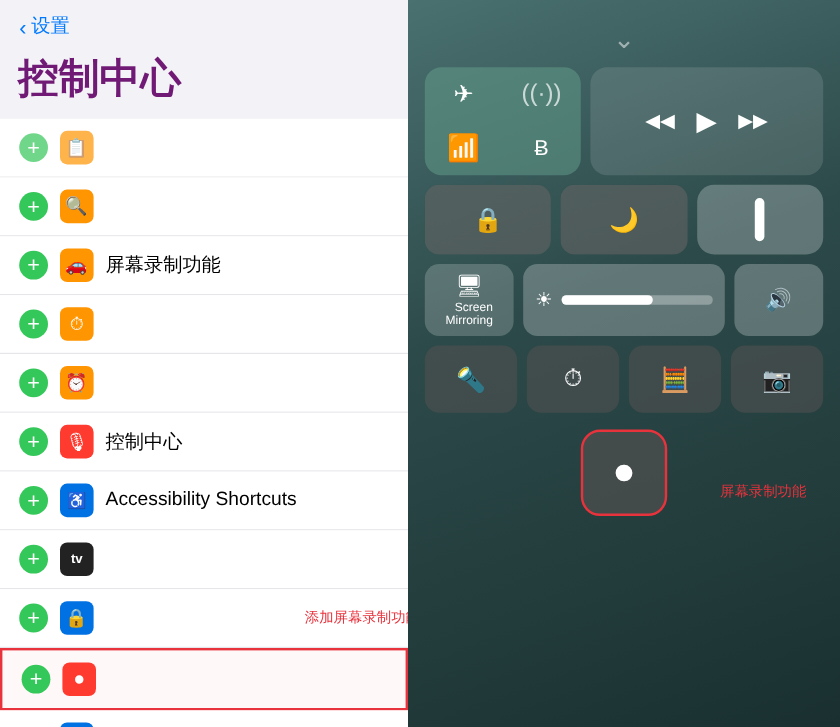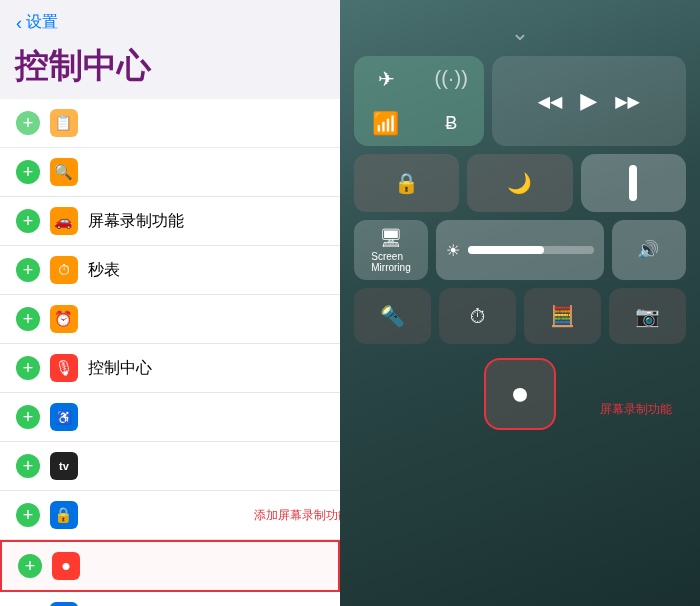--- a/index.html
+++ b/index.html
@@ -317,21 +317,20 @@
         <span>🚗</span>
       </div>
       <span class="item-label">屏幕录制功能</span>
     </div>
 
     <div class="list-item">
       <div class="add-btn">+</div>
       <div class="icon-box" style="background:#ff9500;">
         <span>⏱</span>
       </div>
-      <span class="item-label">秒表</span>
     </div>
 
     <div class="list-item">
       <div class="add-btn">+</div>
       <div class="icon-box" style="background:#ff9500;">
         <span>⏰</span>
       </div>
     </div>
 
     <div class="list-item">
@@ -340,20 +339,21 @@
         <span>🎙</span>
       </div>
       <span class="item-label">控制中心</span>
     </div>
 
     <div class="list-item">
       <div class="add-btn">+</div>
       <div class="icon-box" style="background:#0071e3;">
         <span style="font-size:13px;">♿</span>
       </div>
+      <span class="item-label">Accessibility Shortcuts</span>
     </div>
 
     <div class="list-item">
       <div class="add-btn">+</div>
       <div class="icon-box" style="background:#222; font-size:11px; font-weight:600; color:white;">
         <span>tv</span>
       </div>
     </div>
 
     <div class="list-item">
@@ -421,21 +421,21 @@
         <span style="font-size:20px;">🌙</span>
       </div>
       <div class="cc-tall-slider">
         <div class="cc-slider-thumb"></div>
       </div>
     </div>
 
     <div class="cc-row">
       <div class="cc-mirroring">
         <span style="font-size:18px;">🖥</span>
-        <span style="font-size:10px; text-align:left;">Screen<br>Mirroring</span>
+        <span style="font-size:10px; text-align:right;">Screen<br>Mirroring</span>
       </div>
       <div style="flex:2; height:60px; background:rgba(255,255,255,0.25); border-radius:12px; display:flex; align-items:center; padding:0 10px;">
         <span style="color:white; font-size:16px; margin-right:8px;">☀</span>
         <div class="brightness-bar">
           <div class="brightness-fill"></div>
         </div>
       </div>
       <div style="flex:1; height:60px; background:rgba(255,255,255,0.25); border-radius:12px; display:flex; align-items:center; justify-content:center;">
         <span style="color:white; font-size:18px;">🔊</span>
       </div>

